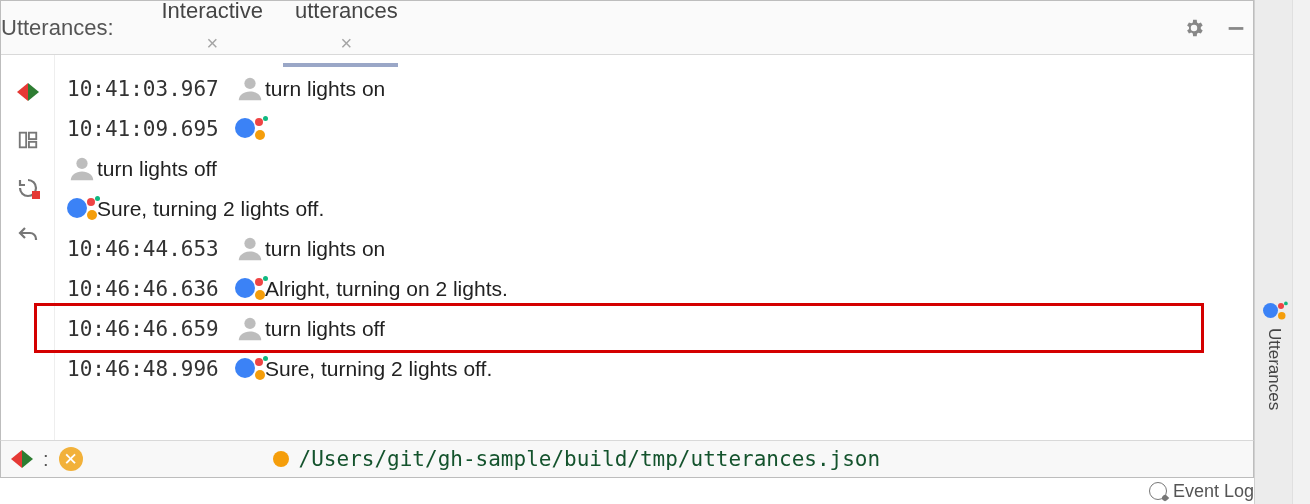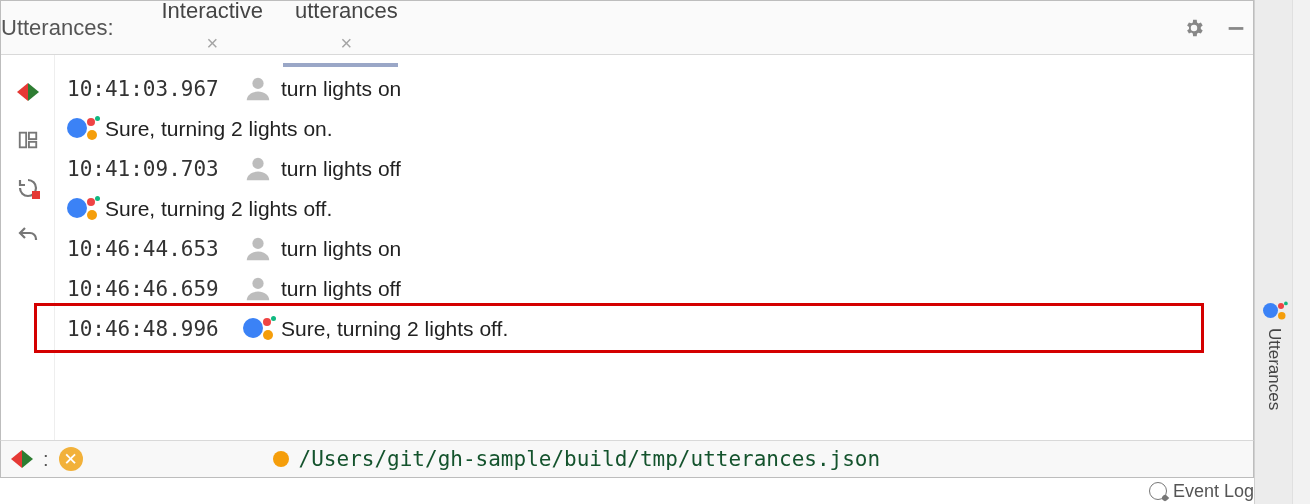--- a/index.html
+++ b/index.html
@@ -71,21 +71,21 @@
     width: 54px; display: flex; flex-direction: column; align-items: center;
     padding-top: 24px; gap: 22px; border-right: 1px solid #eee;
   }
   .tool-icon { width: 26px; height: 26px; display:flex; align-items:center; justify-content:center; }
 
   .log-area {
     flex: 1; padding: 14px 0 0 4px; position: relative;
     font-size: 21px;
   }
   .row {
-    display: flex; align-items: center; gap: 8px;
+    display: flex; align-items: center; 
     height: 40px; padding-left: 8px;
   }
   .ts { font-family: Menlo, monospace; color: #333; width: 168px; font-size: 21px; }
   .avatar {
     width: 30px; height: 30px; display:flex; align-items:center; justify-content:center;
   }
   .avatar-assistant { position: relative; width: 32px; height: 30px; }
   .dot-big { position:absolute; left:0; top:4px; width:20px; height:20px; border-radius:50%; background:#3b82f6; }
   .dot-r { position:absolute; left:20px; top:4px; width:8px; height:8px; border-radius:50%; background:#ef4444; }
   .dot-g { position:absolute; left:28px; top:2px; width:5px; height:5px; border-radius:50%; background:#10b981; }
@@ -202,32 +202,31 @@
           <span class="ts">10:41:03.967</span>
           <div class="avatar">
             <svg viewBox="0 0 24 24" fill="#bdbdbd">
               <circle cx="12" cy="7.5" r="4.5"></circle>
               <path d="M3 21c0-4 4-7 9-7s9 3 9 7z"></path>
             </svg>
           </div>
           <span class="msg">turn lights on</span>
         </div>
         <div class="row">
+          <span class="ts">10:41:09.695</span>
           <div class="avatar">
             <div class="avatar-assistant">
               <div class="dot-big"></div>
               <div class="dot-r"></div>
               <div class="dot-g"></div>
               <div class="dot-y"></div>
             </div>
           </div>
-          <span class="msg">Sure, turning 2 lights on.</span>
-        </div>
-        <div class="row">
-          <span class="ts">10:41:09.703</span>
+        </div>
+        <div class="row">
           <div class="avatar">
             <svg viewBox="0 0 24 24" fill="#bdbdbd">
               <circle cx="12" cy="7.5" r="4.5"></circle>
               <path d="M3 21c0-4 4-7 9-7s9 3 9 7z"></path>
             </svg>
           </div>
           <span class="msg">turn lights off</span>
         </div>
         <div class="row">
           <div class="avatar">
@@ -242,20 +241,32 @@
         </div>
         <div class="row">
           <span class="ts">10:46:44.653</span>
           <div class="avatar">
             <svg viewBox="0 0 24 24" fill="#bdbdbd">
               <circle cx="12" cy="7.5" r="4.5"></circle>
               <path d="M3 21c0-4 4-7 9-7s9 3 9 7z"></path>
             </svg>
           </div>
           <span class="msg">turn lights on</span>
+        </div>
+        <div class="row">
+          <span class="ts">10:46:46.636</span>
+          <div class="avatar">
+            <div class="avatar-assistant">
+              <div class="dot-big"></div>
+              <div class="dot-r"></div>
+              <div class="dot-g"></div>
+              <div class="dot-y"></div>
+            </div>
+          </div>
+          <span class="msg">Alright, turning on 2 lights.</span>
         </div>
         <div class="row">
           <span class="ts">10:46:46.659</span>
           <div class="avatar">
             <svg viewBox="0 0 24 24" fill="#bdbdbd">
               <circle cx="12" cy="7.5" r="4.5"></circle>
               <path d="M3 21c0-4 4-7 9-7s9 3 9 7z"></path>
             </svg>
           </div>
           <span class="msg">turn lights off</span>

